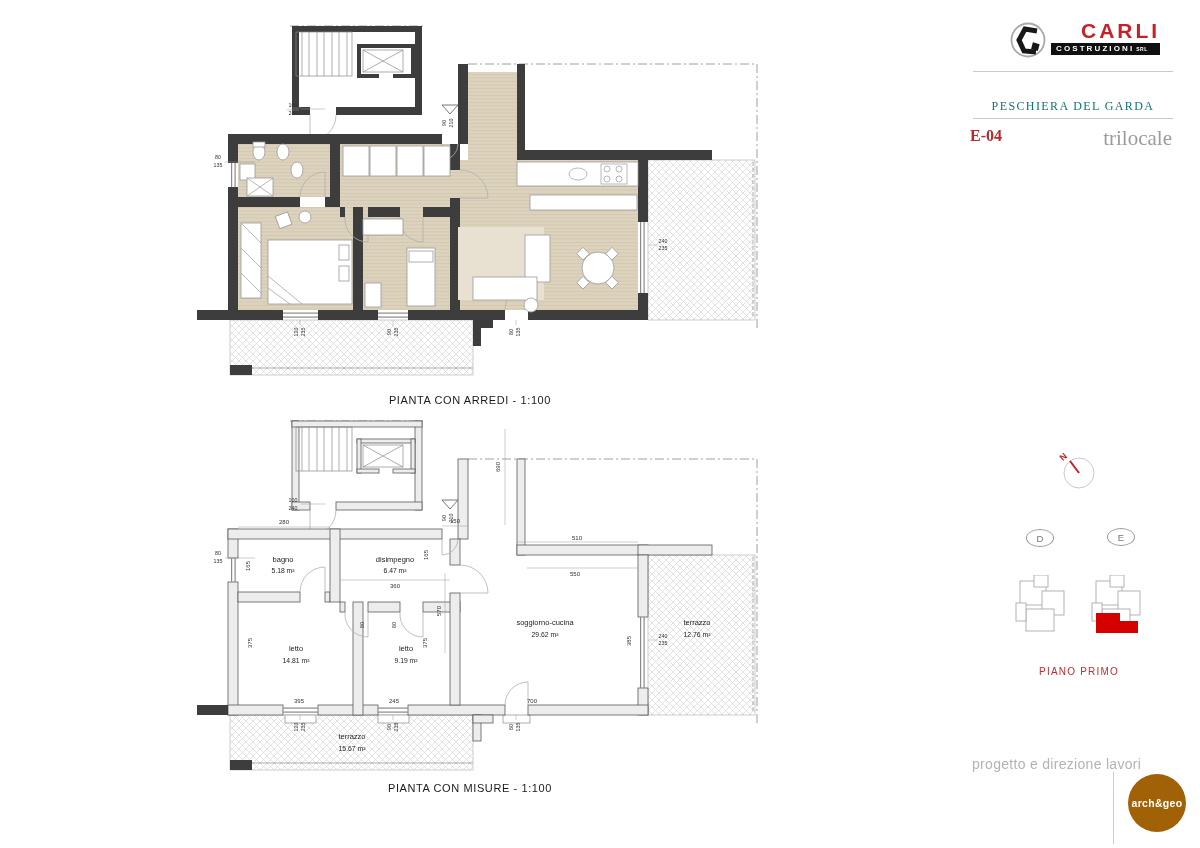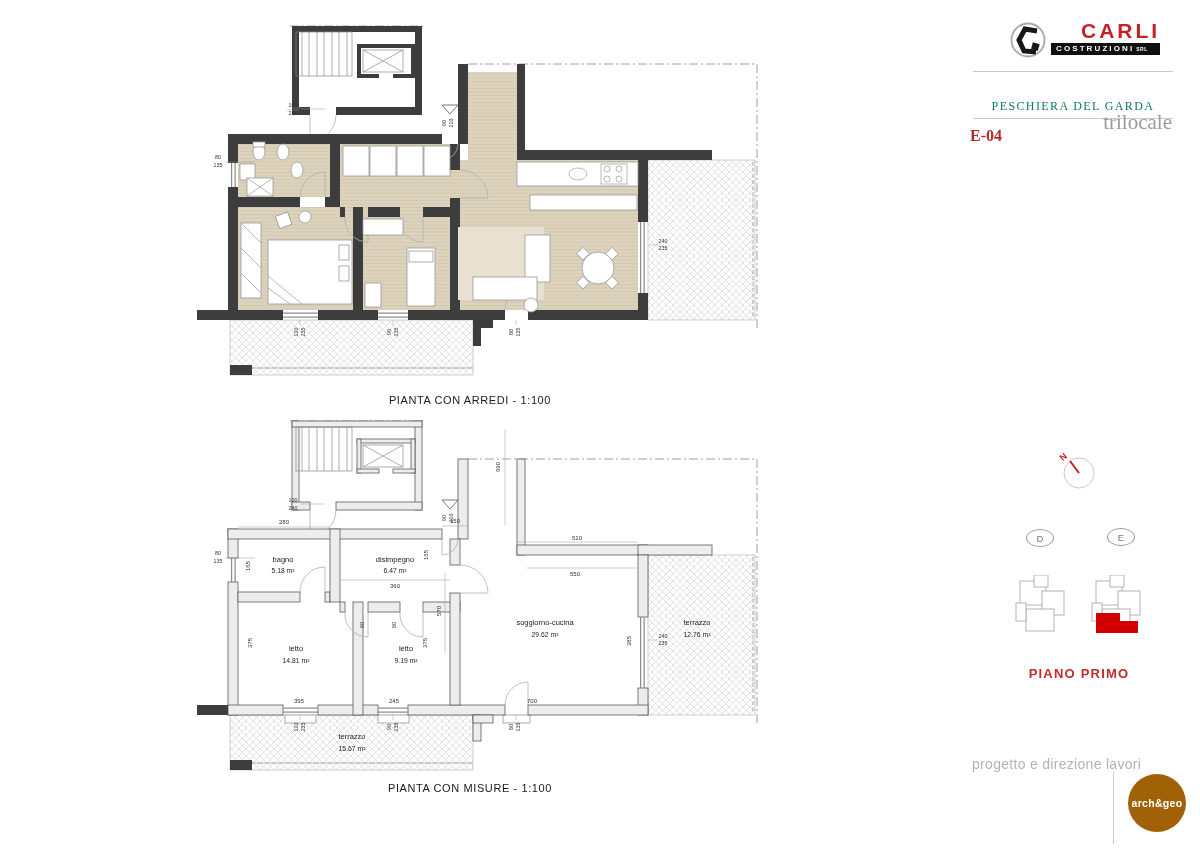--- a/index.html
+++ b/index.html
@@ -14,27 +14,27 @@
             display:flex;align-items:baseline;gap:2px;}
   .brandbar .cz{font-size:8px;font-weight:bold;letter-spacing:2.1px;}
   .brandbar .srl{font-size:5px;font-weight:bold;letter-spacing:.5px;}
   .hline{height:1px;background:#c9c9c9;width:200px;left:973px;}
   .project{left:973px;top:76px;width:200px;text-align:center;color:#b5292f;
            font-family:"Liberation Serif",serif;font-weight:bold;font-size:16.5px;letter-spacing:.4px;}
   .location{left:973px;top:99px;width:200px;text-align:center;color:#0f766e;
             font-family:"Liberation Serif",serif;font-size:12px;letter-spacing:1.4px;}
   .unitcode{left:970px;top:127px;color:#b5292f;font-family:"Liberation Serif",serif;
             font-weight:bold;font-size:16px;}
-  .unittype{left:973px;top:110px;width:199px;text-align:right;color:#9b9b9b;
+  .unittype{left:973px;top:126px;width:199px;text-align:right;color:#9b9b9b;
             font-family:"Liberation Serif",serif;font-size:21px;}
   .oval{width:26px;height:16px;border:1px solid #999;border-radius:50%;
         display:flex;align-items:center;justify-content:center;
         font-size:9.5px;color:#777;}
   .floorlbl{left:979px;top:666px;width:200px;text-align:center;color:#c32b30;
-            font-weight:bold;font-size:13px;letter-spacing:1.2px;}
+            font-weight:normal;font-size:10px;letter-spacing:1.2px;}
 
   
   .foot-head{left:972px;top:756px;font-size:14px;color:#b3b3b3;letter-spacing:.3px;}
   .foot-lines{left:972px;top:773px;font-size:7.8px;color:#1b1b1b;line-height:10.6px;width:140px;}
   .vline{left:1113px;top:772px;width:1px;height:72px;background:#ccc;}
   .studio{left:1128px;top:774px;width:58px;height:58px;background:#a16207;border-radius:50%;
           display:flex;align-items:center;justify-content:center;color:#fff;
           font-weight:bold;font-size:10.5px;letter-spacing:.3px;}
 
   

